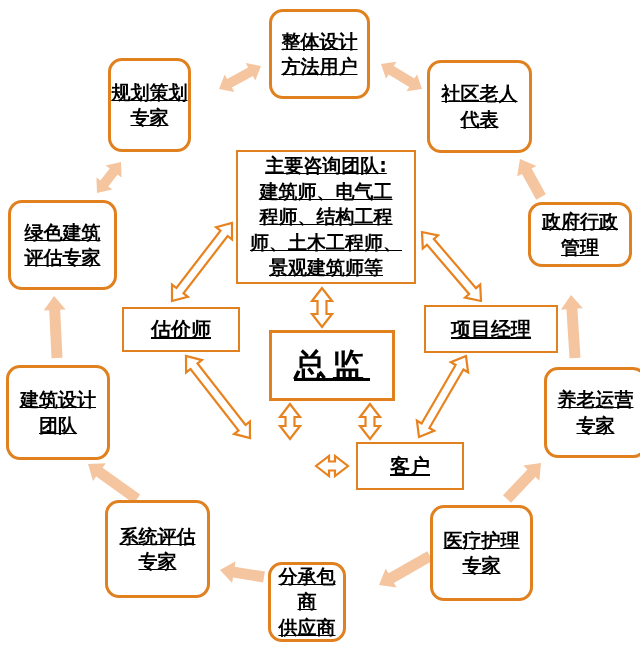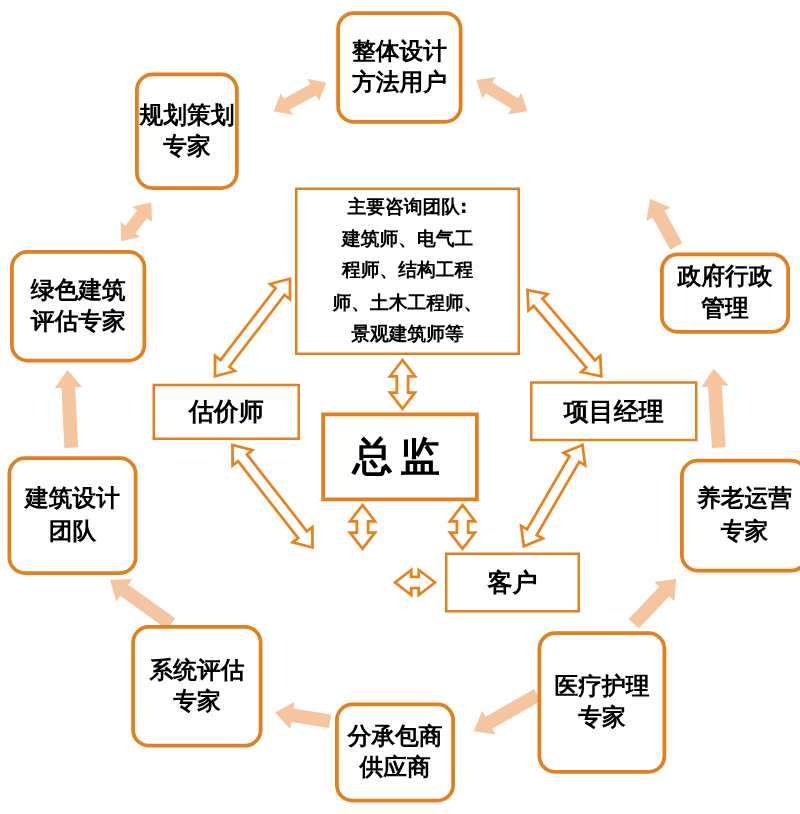--- a/index.html
+++ b/index.html
@@ -25,23 +25,23 @@
     border:2.5px solid var(--box-border);
     box-sizing:border-box;
     display:flex;align-items:center;justify-content:center;
     text-align:center;
     color:var(--text);
     font-weight:bold;
     font-size:19px;
     line-height:1.32;
   }
   .rounded{border-radius:14px;border-width:3px;}
-  .label{white-space:pre-line;display:block;}
-  .consulting{font-size:15px;line-height:25.5px;text-align:center;}
-  .director{font-size:32px;letter-spacing:6px;border-width:3px;}
+  .label{white-space:pre-line;display:block;text-decoration:underline;}
+  .consulting{font-size:19px;line-height:25.5px;text-align:center;}
+  .director{font-size:32px;letter-spacing:6px;border-width:3px;margin-left:12px;}
   .small-rect{font-size:20px;}
 </style>
 </head>
 <body>
 
 <div id="canvas">
 
   <svg id="edges" width="640" height="651">
 
     <polygon class="arrow-outline" points="172,301 187.9,296.8 183.5,293.4 227.6,236 232,239.4 232,223 216.1,227.2 220.5,230.6 176.4,288 172,284.6"></polygon>
@@ -68,20 +68,24 @@
   <div class="node rounded" style="left:269px;top:9px;width:101px;height:90px">
     <span class="label">整体设计
 方法用户</span>
   </div>
 
   <div class="node rounded" style="left:108px;top:58px;width:83px;height:94px">
     <span class="label">规划策划
 专家</span>
   </div>
 
+  <div class="node rounded" style="left:427px;top:60px;width:105px;height:93px">
+    <span class="label">社区老人
+代表</span>
+  </div>
 
   <div class="node consulting" style="left:236px;top:150px;width:180px;height:134px">
     <span class="label">主要咨询团队:
 建筑师、电气工
 程师、结构工程
 师、土木工程师、
 景观建筑师等</span>
   </div>
 
   <div class="node rounded" style="left:8px;top:200px;width:109px;height:90px">
@@ -119,23 +123,23 @@
 
   <div class="node small-rect" style="left:356px;top:442px;width:108px;height:48px">
     <span class="label">客户</span>
   </div>
 
   <div class="node rounded" style="left:105px;top:500px;width:105px;height:98px">
     <span class="label">系统评估
 专家</span>
   </div>
 
-  <div class="node rounded" style="left:430px;top:505px;width:103px;height:114px">
+  <div class="node rounded" style="left:430px;top:505px;width:103px;height:96px">
     <span class="label">医疗护理
 专家</span>
   </div>
 
-  <div class="node rounded" style="left:268px;top:562px;width:96px;height:80px">
+  <div class="node rounded" style="left:268px;top:562px;width:78px;height:80px">
     <span class="label">分承包商
 供应商</span>
   </div>
 
 </div>
 
 </body></html>

